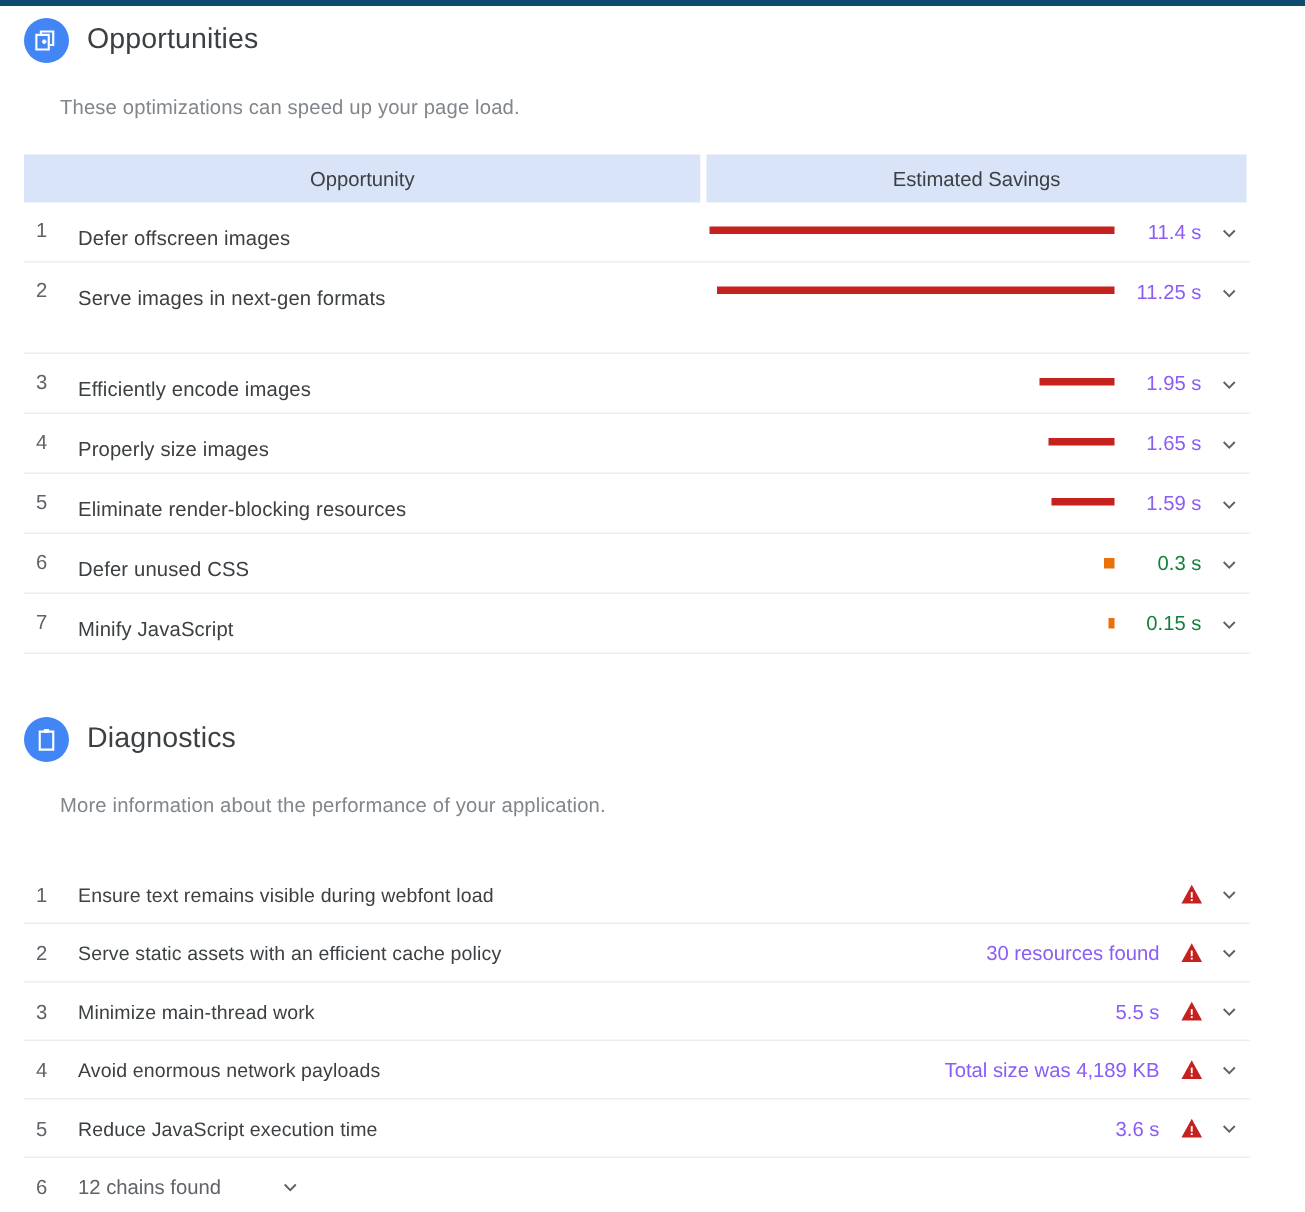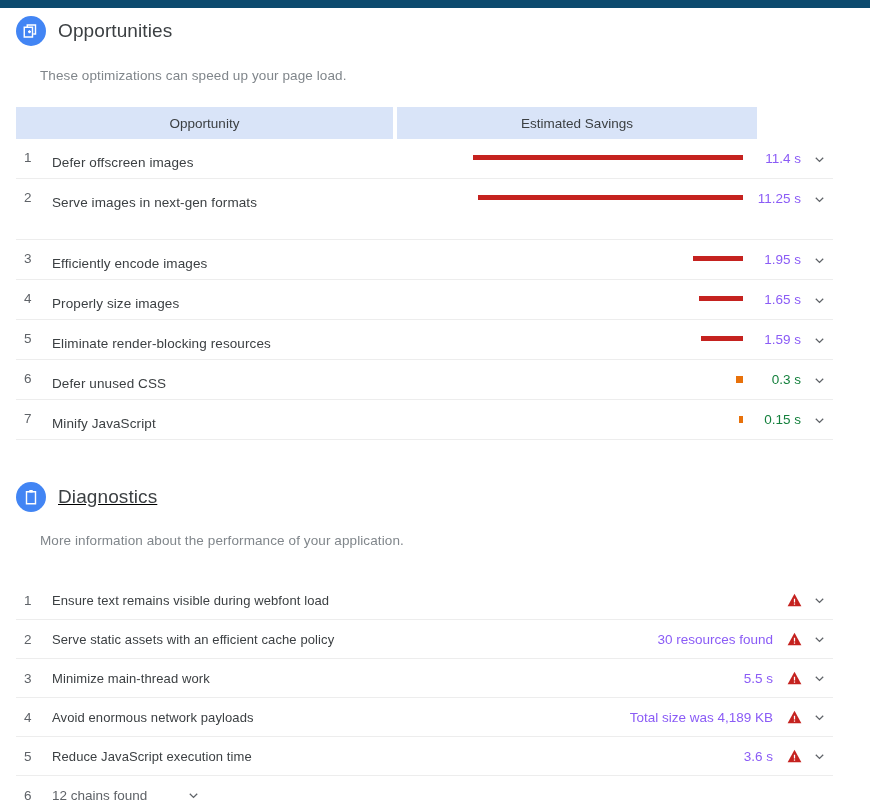--- a/index.html
+++ b/index.html
@@ -7,21 +7,21 @@
     margin: 0; padding: 0;
     width: 870px; height: 808px;
     background: #ffffff;
     font-family: "Liberation Sans", "DejaVu Sans", sans-serif;
     overflow: hidden;
   }
   .page {
     position: relative;
     width: 870px; height: 808px;
     background: #fff;
-    border-top: 8px solid #0c4a6e;
+    border-top: 4px solid #0c4a6e;
   }
 
   
   .section-head {
     display: flex;
     align-items: center;
     gap: 12px;
     padding-left: 16px;
   }
   .sec-icon {
@@ -53,21 +53,21 @@
   .thead {
     display: flex;
     height: 32px;
   }
   .th {
     background: #d9e4f8;
     display: flex; align-items: center; justify-content: center;
     font-size: 13.5px;
     color: #3c4043;
   }
-  .th.opportunity { width: 377px; }
+  .th.opportunity { width: 451px; }
   .th.gap { width: 4px; background: #fff; }
   .th.savings { width: 360px; }
 
   .row {
     display: flex;
     align-items: flex-start;
     border-bottom: 1px solid #ededed;
     min-height: 39px;
     position: relative;
   }
@@ -268,21 +268,21 @@
           <div class="valcell val-orange">0.15 s</div>
           <div class="chev">
             <svg width="13" height="13" viewBox="0 0 24 24" aria-hidden="true">
               <path fill="none" stroke="#5f6368" stroke-width="2.4" stroke-linecap="square" d="M6 9.5l6 6 6-6"></path>
             </svg>
           </div>
         </div>
       </div>
   </div>
 
-  <div class="section-head" style="height:42px; margin-top:36px;text-decoration:underline;">
+  <div class="section-head" style="height:42px; margin-top:36px;">
     <span class="sec-icon">
       <svg width="18" height="18" viewBox="0 0 24 24">
         <path fill="none" stroke="#ffffff" stroke-width="1.9" d="M6 5h12v16H6z"></path>
         <rect x="9.5" y="2.6" width="5" height="3.4" rx="1" fill="#ffffff"></rect>
       </svg>
     </span>
     <span class="sec-title">Diagnostics</span>
   </div>
 
   <div class="sec-desc" style="margin-top:15px;">More information about the performance of your application.</div>

